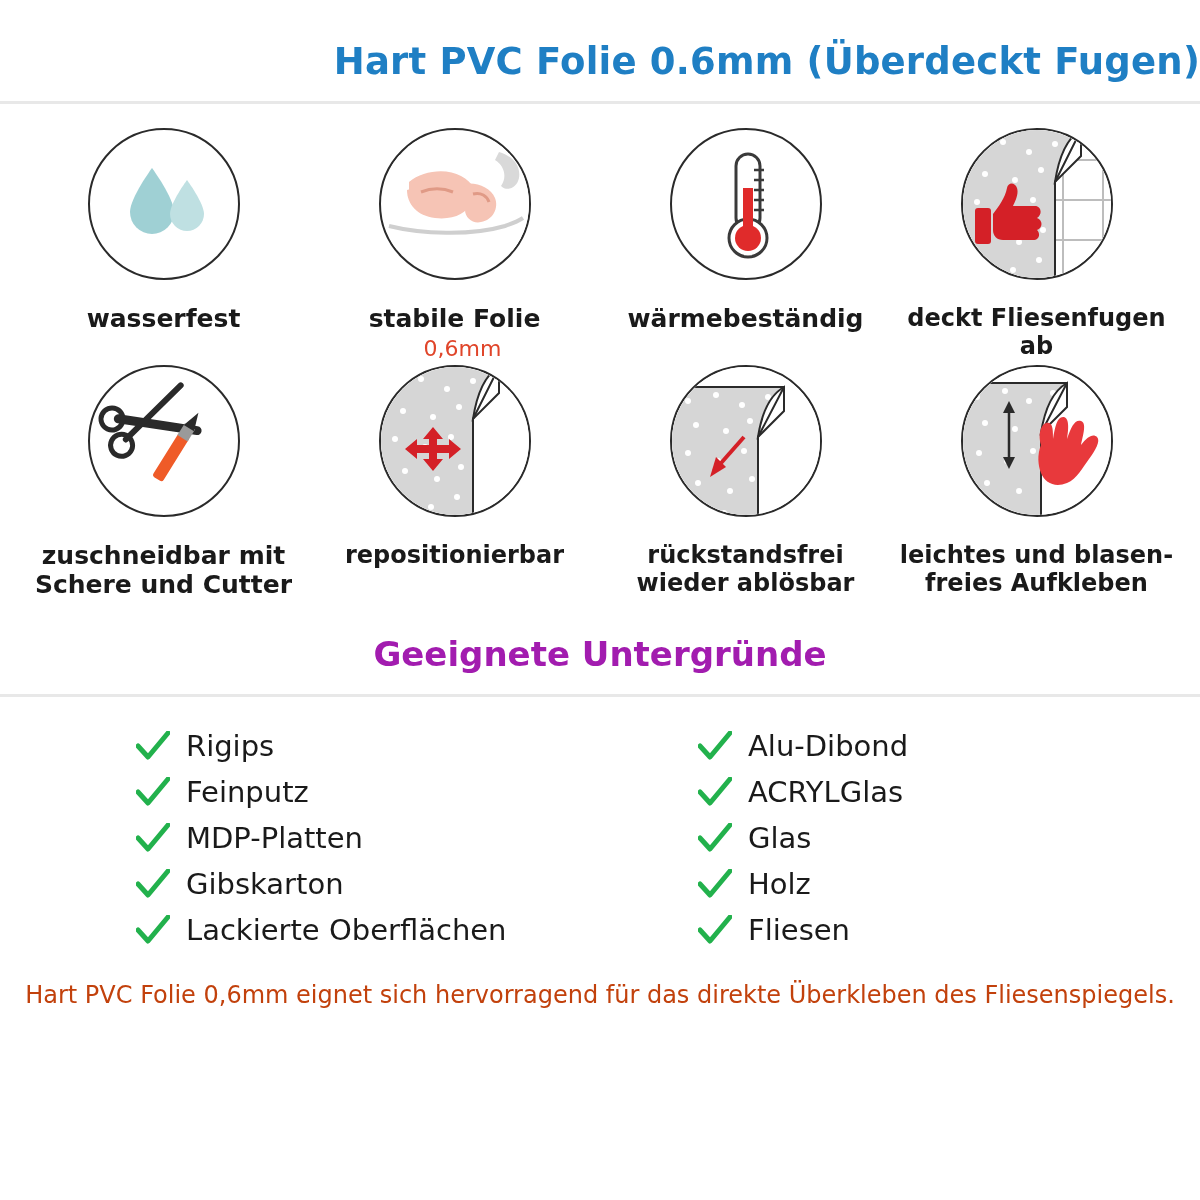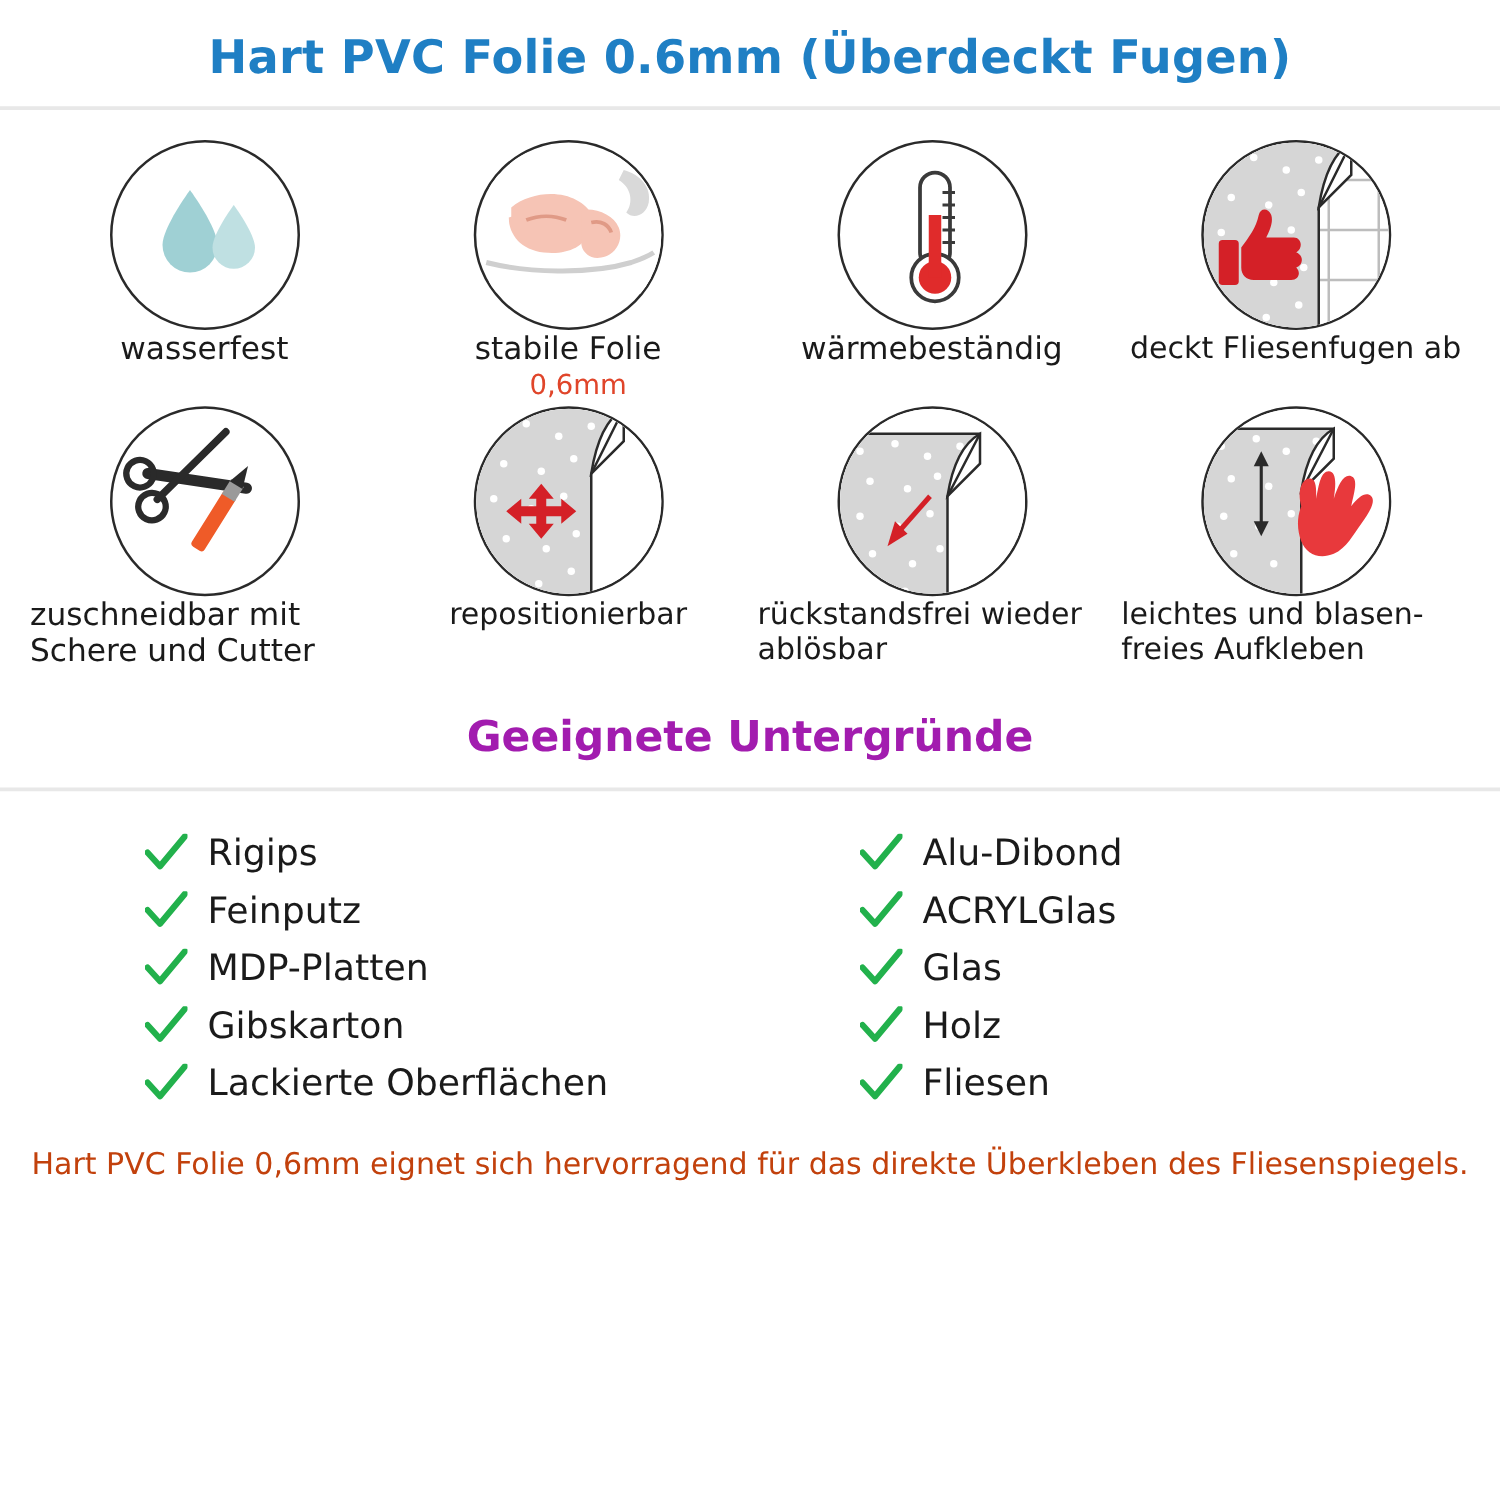--- a/index.html
+++ b/index.html
@@ -10,26 +10,26 @@
     background: #ffffff;
     font-family: "DejaVu Sans", sans-serif;
     color: #222;
     overflow: hidden;
   }
 
   .page { position: relative; width: 1200px; height: 1200px; }
 
   
   .title {
-    text-align: center;
+    text-align: right;
     color: #1f7fc4;
     font-size: 37px;
     font-weight: bold;
     letter-spacing: .2px;
-    padding-top: 24px;
+    padding-top: 40px;
   }
   .rule {
     height: 3px;
     background: #e8e8e8;
     margin: 18px 0 0 0;
   }
 
   
   .features {
     display: grid;
@@ -46,24 +46,26 @@
   .circle {
     width: 152px;
     height: 152px;
     border-radius: 50%;
     border: 2px solid #2a2a2a;
     overflow: hidden;
     position: relative;
     background: #fff;
   }
   .feature .caption {
-    margin-top: 0;
+    margin-top: 24px;
+    text-align: center;
     font-size: 25px;
     line-height: 1.18;
     color: #1a1a1a;
+    font-weight: bold;
   }
   .sub-caption {
     font-size: 22px;
     color: #e0452a;
     text-align: center;
     margin-top: 2px;
     margin-left: 16px;
   }
   .row2 .caption { font-size: 24px; }
 
@@ -77,20 +79,21 @@
   }
   .rule2 {
     height: 3px;
     background: #e8e8e8;
     margin-top: 20px;
   }
   .checks {
     display: grid;
     grid-template-columns: 1fr 1fr;
     padding: 26px 0 0 16px;
+    margin-left: 20px;
   }
   .check-col { padding-left: 100px; }
   .check-col.right { padding-left: 80px; }
   .check-item {
     display: flex;
     align-items: center;
     gap: 16px;
     height: 46px;
   }
   .check-icon { width: 34px; height: 30px; flex: 0 0 auto; }

